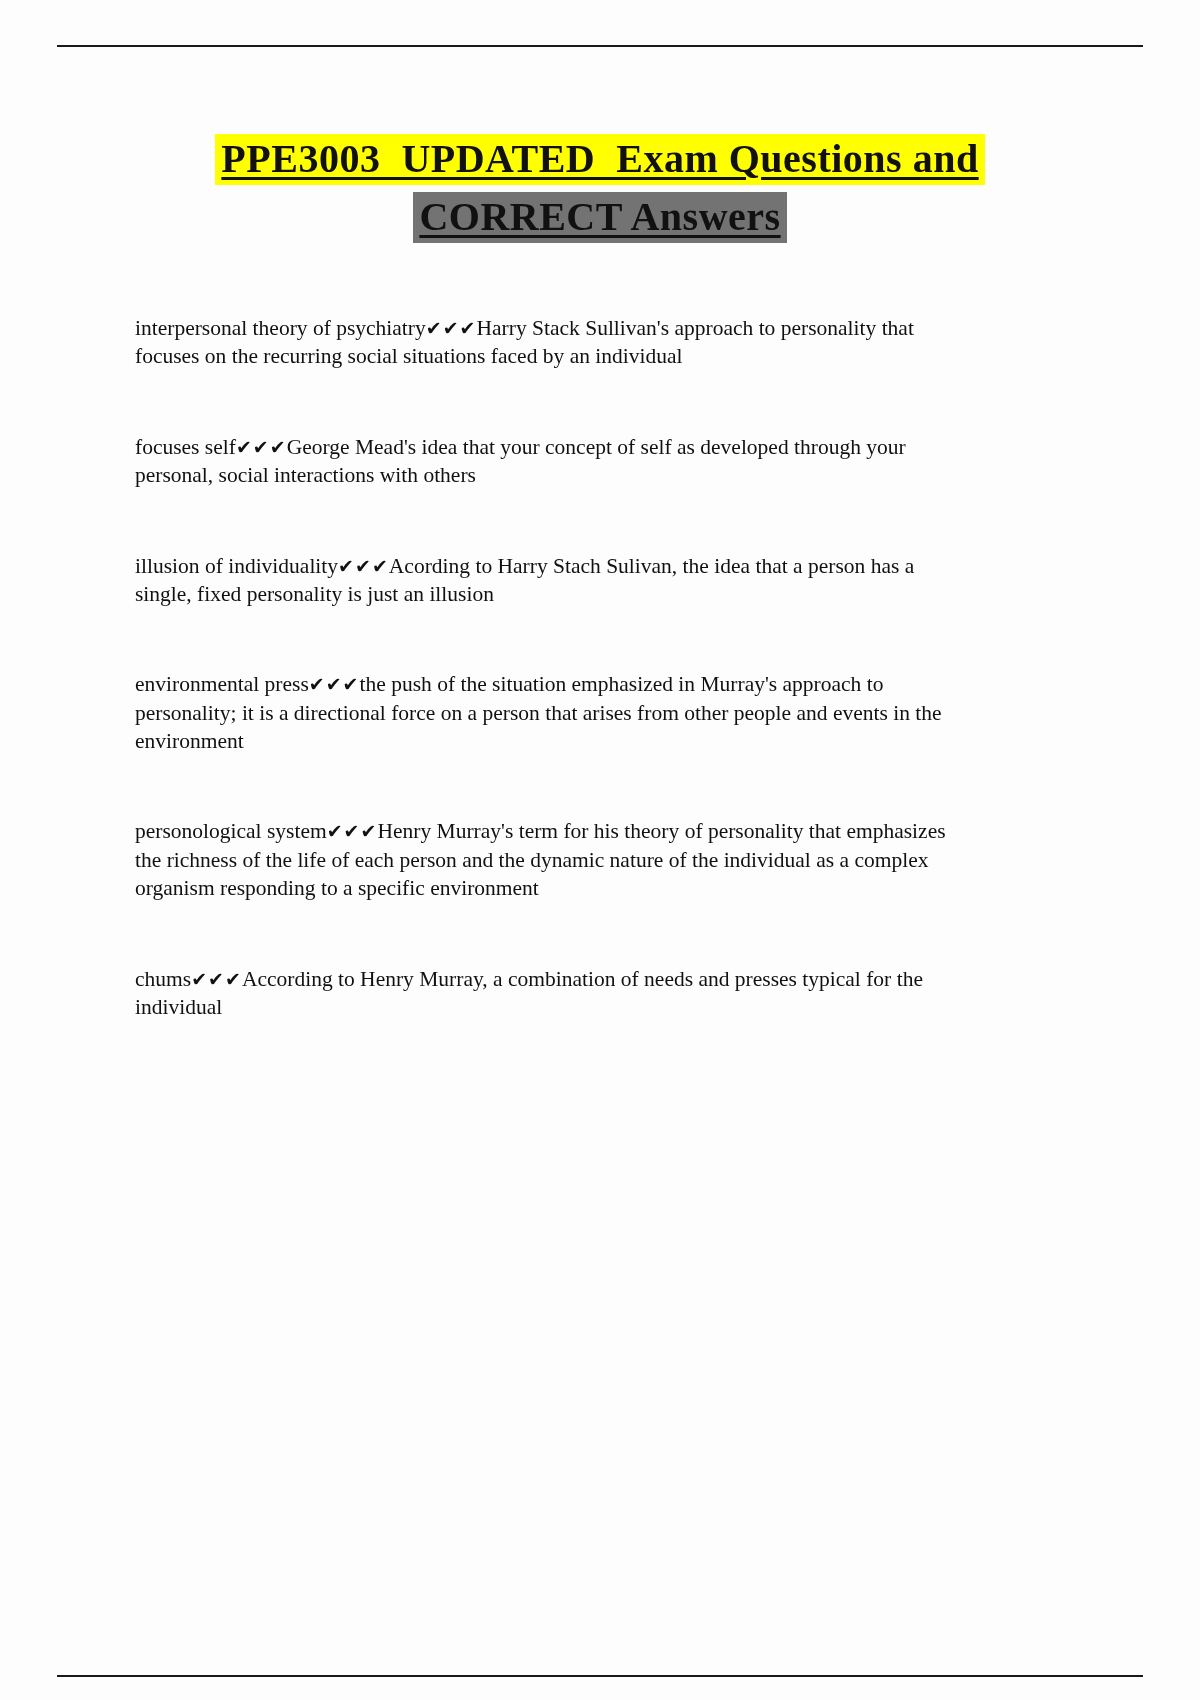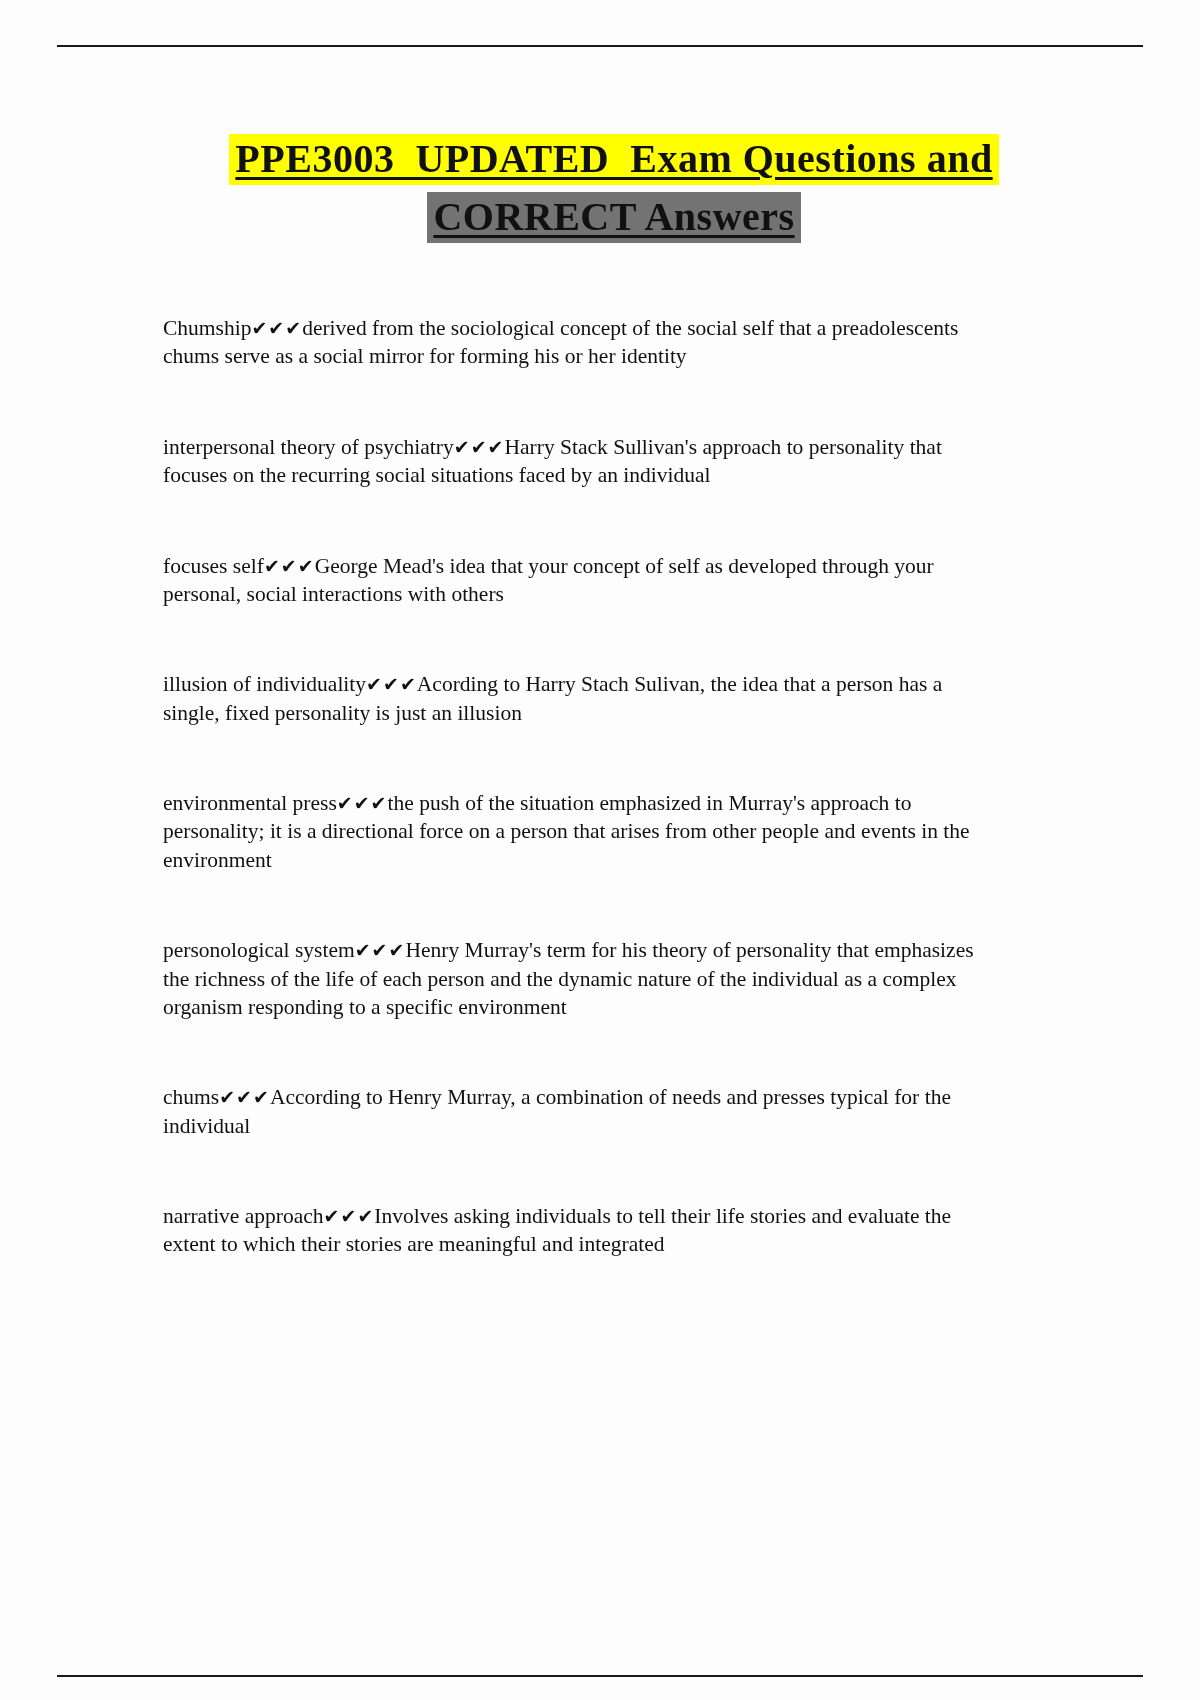--- a/index.html
+++ b/index.html
@@ -9,21 +9,20 @@
   }
 
   .page {
     position: relative;
     width: 1200px;
     height: 1700px;
     background: #fdfdfd;
     font-family: "Liberation Serif", "DejaVu Serif", serif;
     color: #111111;
     overflow: hidden;
-    padding-left: 28px;
   }
 
   .rule {
     position: absolute;
     left: 57px;
     width: 1086px;
     height: 0;
     border-top: 2px solid #1a1a1a;
   }
   .rule.top    { top: 45px; }
@@ -71,25 +70,23 @@
 <div class="page">
 
   <div class="rule top"></div>
 
   <h1 class="doc-title">
     <span class="hl" style="background-color: rgb(255, 255, 0);">PPE3003  UPDATED  Exam Questions and</span><br>
     <span class="hl" style="background-color: #737373;">CORRECT Answers</span>
   </h1>
 
   <main class="qa-list">
-      <p class="qa"><span class="term">Chumship</span><span class="checks">✔✔✔</span><span class="answer">derived from the sociological concept of the social self that a preadolescents chums serve as a social mirror for forming his or her identity</span></p>
       <p class="qa"><span class="term">interpersonal theory of psychiatry</span><span class="checks">✔✔✔</span><span class="answer">Harry Stack Sullivan's approach to personality that focuses on the recurring social situations faced by an individual</span></p>
       <p class="qa"><span class="term">focuses self</span><span class="checks">✔✔✔</span><span class="answer">George Mead's idea that your concept of self as developed through your personal, social interactions with others</span></p>
       <p class="qa"><span class="term">illusion of individuality</span><span class="checks">✔✔✔</span><span class="answer">Acording to Harry Stach Sulivan, the idea that a person has a single, fixed personality is just an illusion</span></p>
       <p class="qa"><span class="term">environmental press</span><span class="checks">✔✔✔</span><span class="answer">the push of the situation emphasized in Murray's approach to personality; it is a directional force on a person that arises from other people and events in the environment</span></p>
       <p class="qa"><span class="term">personological system</span><span class="checks">✔✔✔</span><span class="answer">Henry Murray's term for his theory of personality that emphasizes the richness of the life of each person and the dynamic nature of the individual as a complex organism responding to a specific environment</span></p>
       <p class="qa"><span class="term">chums</span><span class="checks">✔✔✔</span><span class="answer">According to Henry Murray, a combination of needs and presses typical for the individual</span></p>
-      <p class="qa"><span class="term">narrative approach</span><span class="checks">✔✔✔</span><span class="answer">Involves asking individuals to tell their life stories and evaluate the extent to which their stories are meaningful and integrated</span></p>
     </main>
 
   <div class="rule bottom"></div>
 
 </div>
 
 </body></html>

